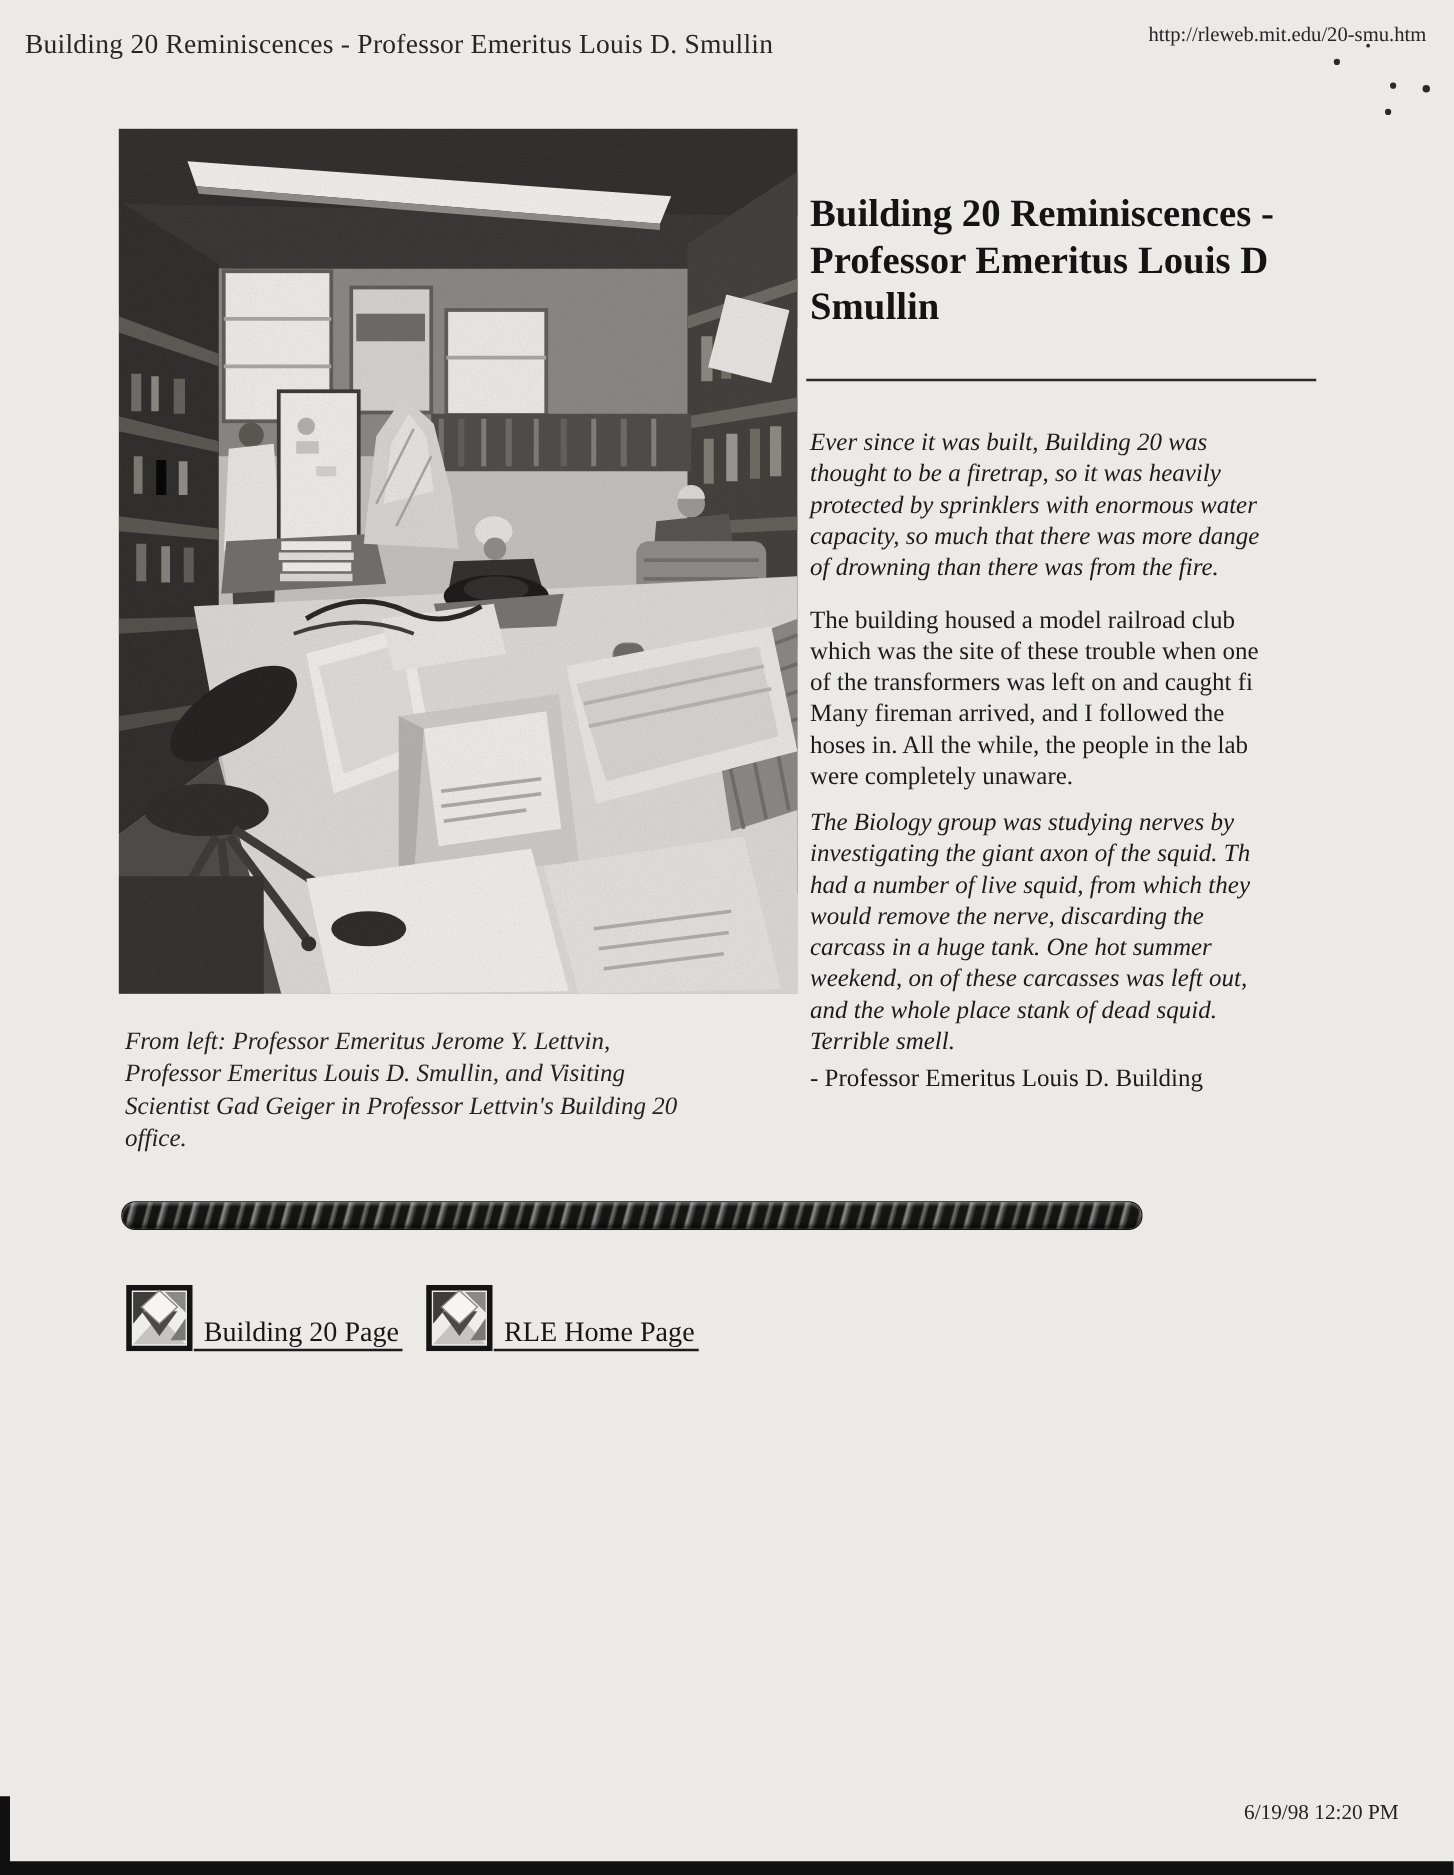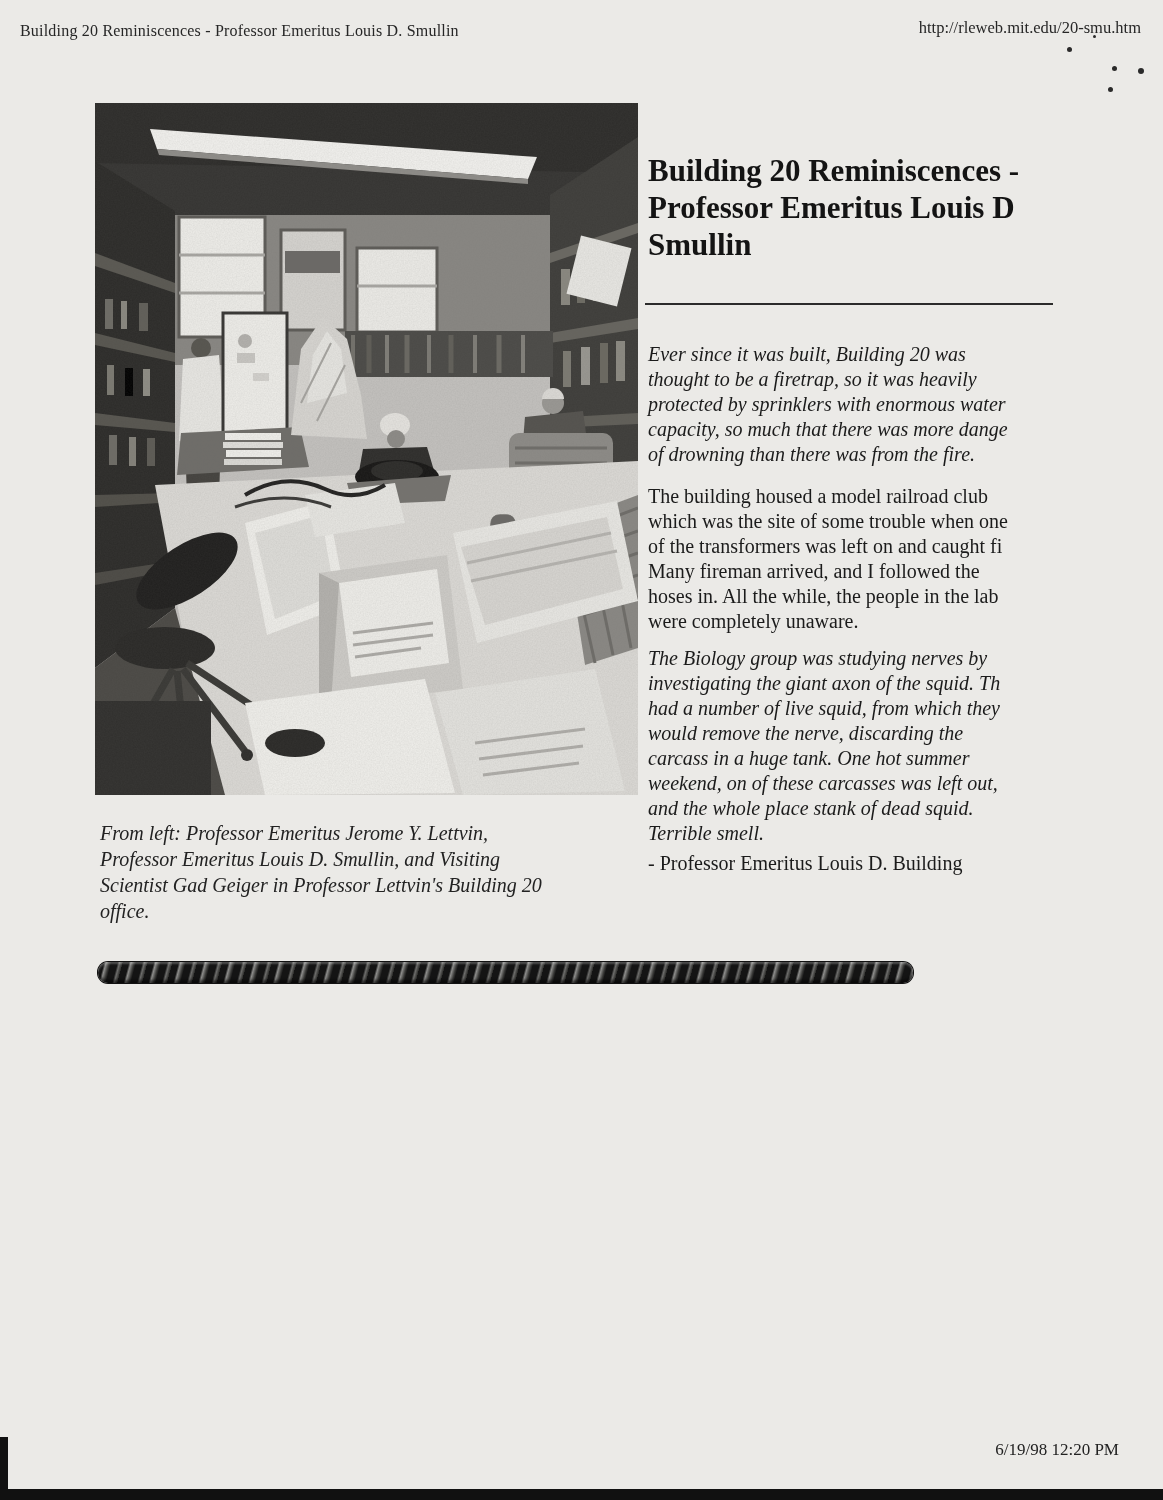--- a/index.html
+++ b/index.html
@@ -4,21 +4,21 @@
 <style>
   html,body{margin:0;padding:0;}
   body{
     width:1163px;height:1500px;position:relative;overflow:hidden;
     background:#ebeae7;
     font-family:"Liberation Serif","DejaVu Serif",serif;
     color:#1c1c1c;
   }
   .abs{position:absolute;}
   
-  .hdr-left{left:20px;top:22px;font-size:16px;letter-spacing:.2px;color:#262626;}
+  .hdr-left{left:20px;top:22px;font-size:22px;letter-spacing:.2px;color:#262626;}
   .hdr-right{right:22px;top:18px;font-size:16.5px;color:#262626;}
   
   .photo{left:95px;top:103px;width:543px;height:692px;background:#c9c7c4;}
   .photo svg{display:block;width:100%;height:100%;}
   
   .caption{left:100px;top:820px;width:545px;font-size:20px;line-height:26px;
     font-style:italic;white-space:pre-line;color:#222;}
   
   .title{left:648px;top:152px;width:430px;font-size:31px;line-height:37px;
     font-weight:bold;white-space:pre-line;color:#141414;}
@@ -216,36 +216,64 @@
 <h1 class="abs title" style="margin:0;">Building 20 Reminiscences -
 Professor Emeritus Louis D
 Smullin</h1>
 <div class="abs rule"></div>
 <p class="abs para p1" style="margin:0;">Ever since it was built, Building 20 was
 thought to be a firetrap, so it was heavily
 protected by sprinklers with enormous water
 capacity, so much that there was more dange
 of drowning than there was from the fire.</p>
 <p class="abs para p2" style="margin:0;">The building housed a model railroad club
-which was the site of some trouble when one
+which was the site of these trouble when one
 of the transformers was left on and caught fi
 Many fireman arrived, and I followed the
 hoses in. All the while, the people in the lab
 were completely unaware.</p>
 <p class="abs para p3" style="margin:0;font-style:italic;">The Biology group was studying nerves by
 investigating the giant axon of the squid. Th
 had a number of live squid, from which they
 would remove the nerve, discarding the
 carcass in a huge tank. One hot summer
 weekend, on of these carcasses was left out,
 and the whole place stank of dead squid.
 Terrible smell.</p>
 <div class="abs attr">- Professor Emeritus Louis D. Building</div>
 
 <div class="abs rope"></div>
 
 <div class="abs links">
+  <div class="linkgrp">
+    <span>
+      <svg viewBox="0 0 48 48">
+        <rect x="2" y="2" width="44" height="44" fill="#eeede9" stroke="#141414" stroke-width="4"></rect>
+        <polygon points="5,5 24,5 5,28" fill="#3e3d3b"></polygon>
+        <polygon points="28,5 43,5 43,20" fill="#8b8985"></polygon>
+        <polygon points="5,43 43,43 24,22" fill="#c6c4c0"></polygon>
+        <polygon points="11,19 37,19 24,37" fill="#4b4a47"></polygon>
+        <polygon points="24,4 37,16 24,28 11,16" fill="#f6f5f2" stroke="#8b8985" stroke-width="1"></polygon>
+        <polygon points="43,24 43,40 32,40" fill="#7b7975"></polygon>
+      </svg>
+    </span>
+    <span class="link-label">Building 20 Page</span>
+  </div>
+  <div class="linkgrp">
+    <span>
+      <svg viewBox="0 0 48 48">
+        <rect x="2" y="2" width="44" height="44" fill="#eeede9" stroke="#141414" stroke-width="4"></rect>
+        <polygon points="5,5 24,5 5,28" fill="#3e3d3b"></polygon>
+        <polygon points="28,5 43,5 43,20" fill="#8b8985"></polygon>
+        <polygon points="5,43 43,43 24,22" fill="#c6c4c0"></polygon>
+        <polygon points="11,19 37,19 24,37" fill="#4b4a47"></polygon>
+        <polygon points="24,4 37,16 24,28 11,16" fill="#f6f5f2" stroke="#8b8985" stroke-width="1"></polygon>
+        <polygon points="43,24 43,40 32,40" fill="#7b7975"></polygon>
+      </svg>
+    </span>
+    <span class="link-label">RLE Home Page</span>
+  </div>
 </div>
 
 <div class="abs ft-left">1 of 1</div>
 <div class="abs ft-right">6/19/98 12:20 PM</div>
 <div class="abs left-strip"></div>
 <div class="abs bottom-bar"></div>
 
 </body></html>

